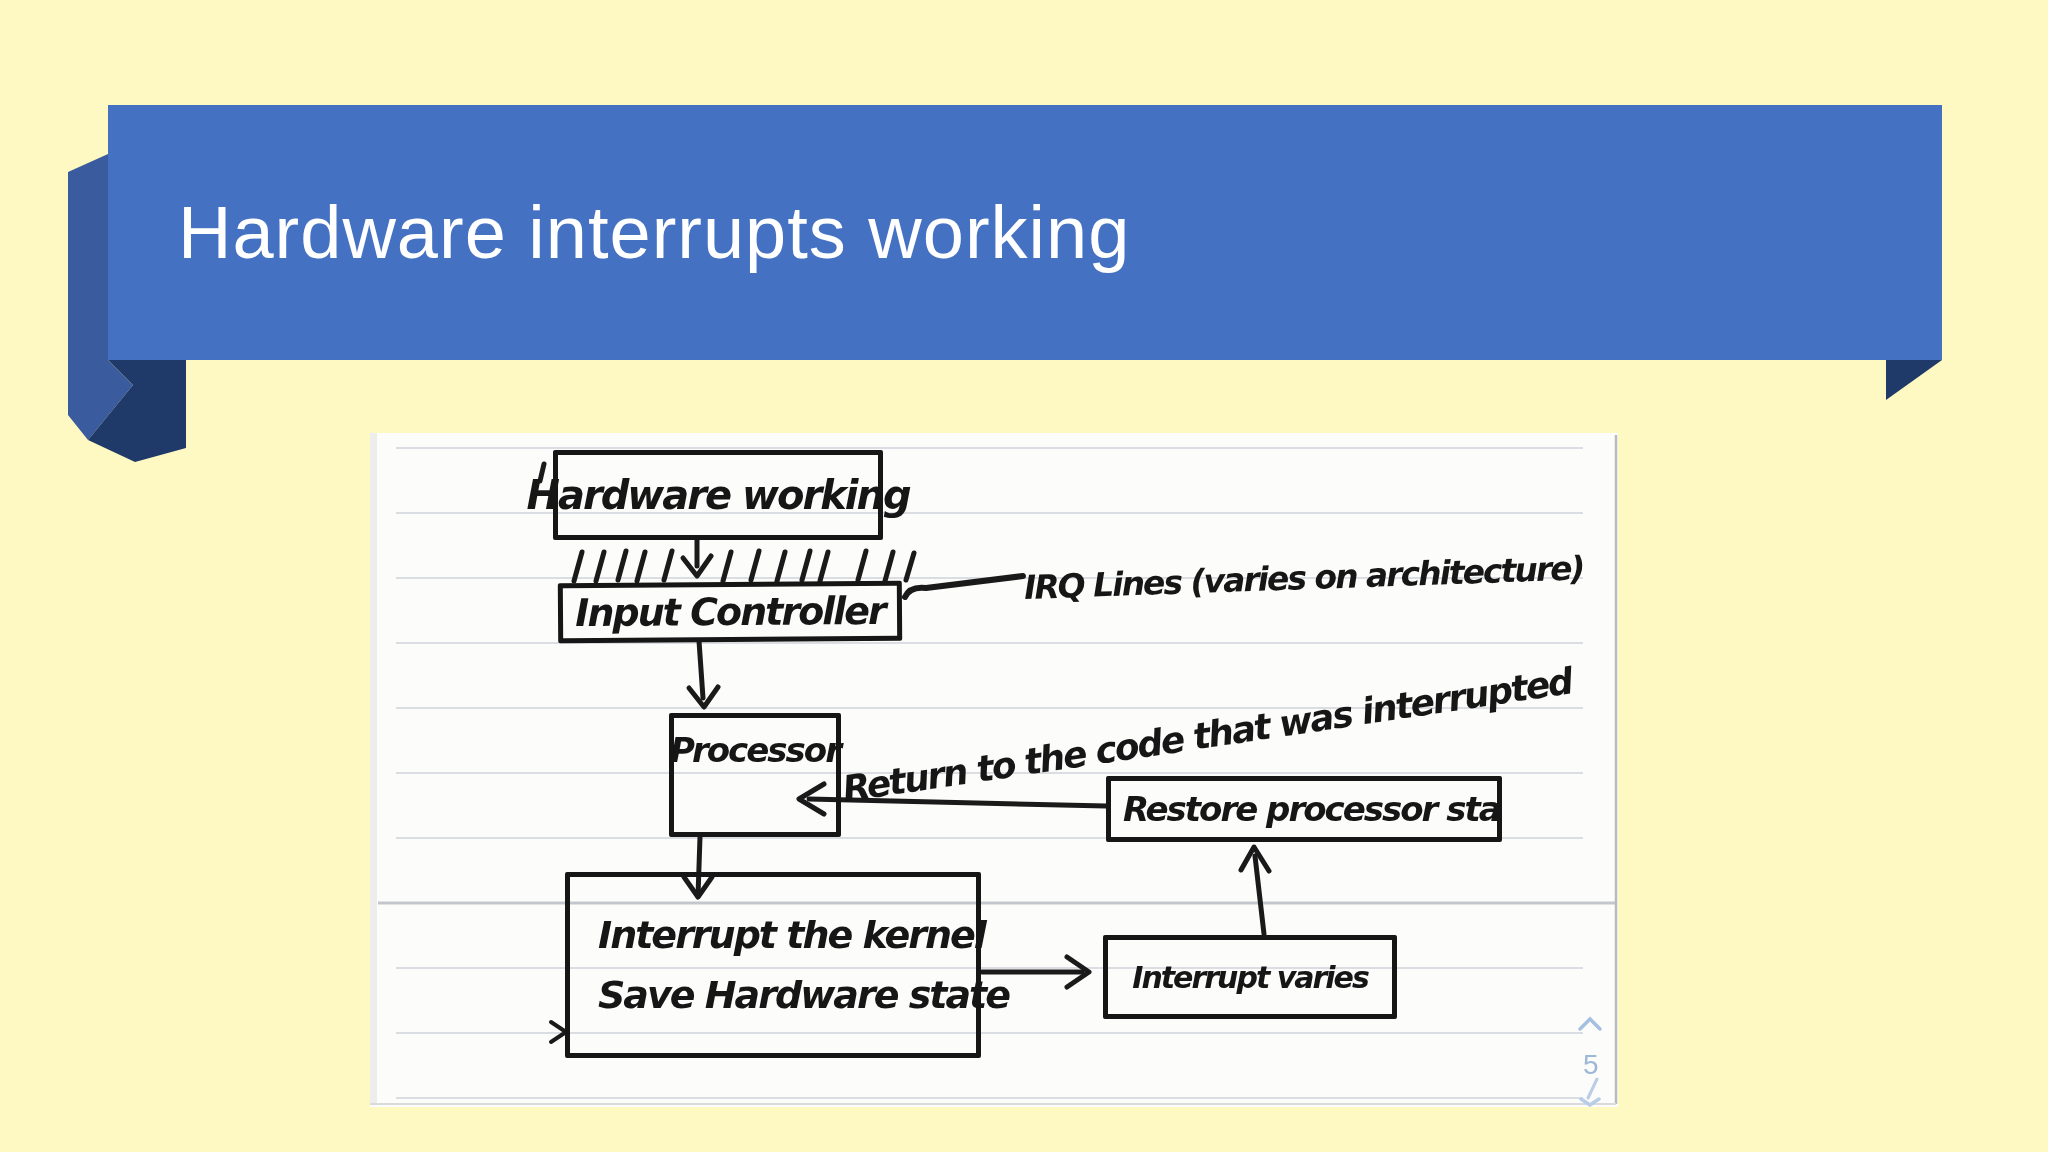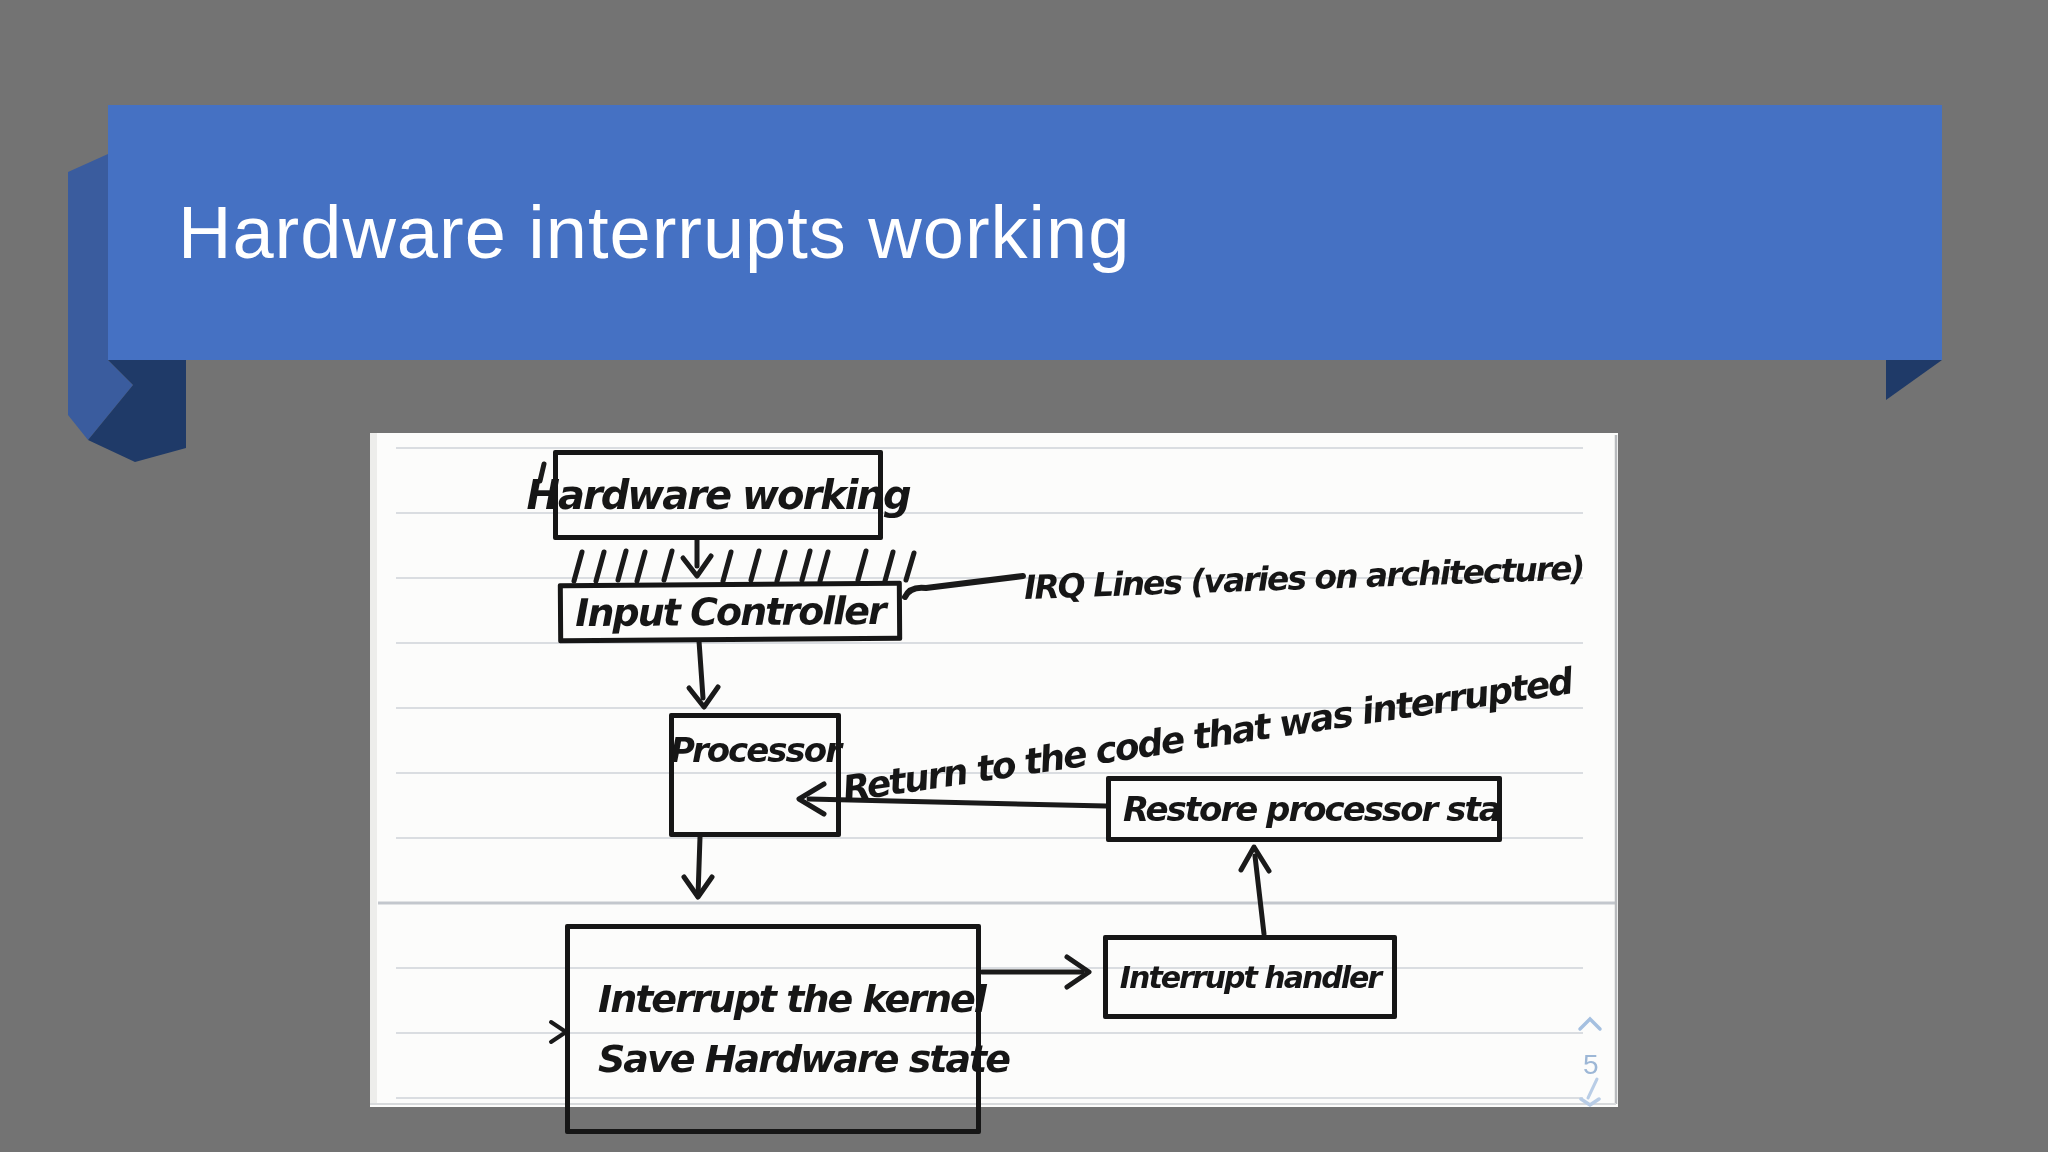--- a/index.html
+++ b/index.html
@@ -1,16 +1,16 @@
 <!DOCTYPE html>
 <html><head>
 <meta charset="utf-8">
 <style>
   html,body{margin:0;padding:0;background:#ffffff;}
-  .slide{position:relative;width:2048px;height:1152px;background:#737373;overflow:hidden;
+  .slide{position:relative;width:2048px;height:1152px;background:#fef9c3;overflow:hidden;
          font-family:"Liberation Sans",sans-serif;}
 
   
   .banner{position:absolute;left:108px;top:105px;width:1834px;height:255px;
           background:#4571c3;display:flex;align-items:center;}
   .banner-title{color:#ffffff;font-size:74px;font-weight:400;letter-spacing:1px;
                 padding-left:70px;font-family:"Liberation Sans",sans-serif;}
   .ribbon-svg{position:absolute;left:0;top:0;pointer-events:none;}
 
   
@@ -25,21 +25,21 @@
   .dbox .c{width:100%;height:100%;display:flex;align-items:center;justify-content:center;}
 
   .box-hardware{left:553px;top:450px;width:330px;height:90px;}
   .box-hardware .c{font-size:40px;}
   .box-input{left:558px;top:582px;width:344px;height:60px;transform:rotate(-0.4deg);}
   .box-input .c{font-size:38px;}
   .box-processor{left:621px;top:713px;width:172px;height:124px;margin-left:48px;}
   .box-processor .c{font-size:34px;align-items:flex-start;padding-top:12px;}
   .box-restore{left:1106px;top:776px;width:396px;height:66px;overflow:hidden;}
   .box-restore .c{font-size:34px;justify-content:flex-start;padding-left:12px;}
-  .box-kernel{left:565px;top:924px;width:416px;height:210px;}
+  .box-kernel{left:565px;top:872px;width:416px;height:186px;}
   .box-kernel .c{flex-direction:column;align-items:flex-start;justify-content:center;
                  padding-left:28px;gap:16px;font-size:38px;}
   .box-handler{left:1103px;top:935px;width:294px;height:84px;}
   .box-handler .c{font-size:30px;}
 
   .free-label{position:absolute;line-height:44px;}
   .return-label{left:843px;top:768px;font-size:36px;transform:rotate(-8.5deg);
                 transform-origin:left center;}
   .irq-label{left:1024px;top:566px;font-size:33px;transform:rotate(-2deg);
              transform-origin:left center;}
@@ -150,20 +150,20 @@
   </div>
 
   <div class="dbox box-kernel">
     <div class="c">
       <span class="hand">Interrupt the kernel</span>
       <span class="hand">Save Hardware state</span>
     </div>
   </div>
 
   <div class="dbox box-handler">
-    <div class="c hand">Interrupt handler</div>
+    <div class="c hand">Interrupt varies</div>
   </div>
 
   <div class="free-label return-label hand">Return to the code that was interrupted</div>
 
   <div class="free-label irq-label hand">IRQ Lines (varies on architecture)</div>
 
 </div>
 
 </body></html>

